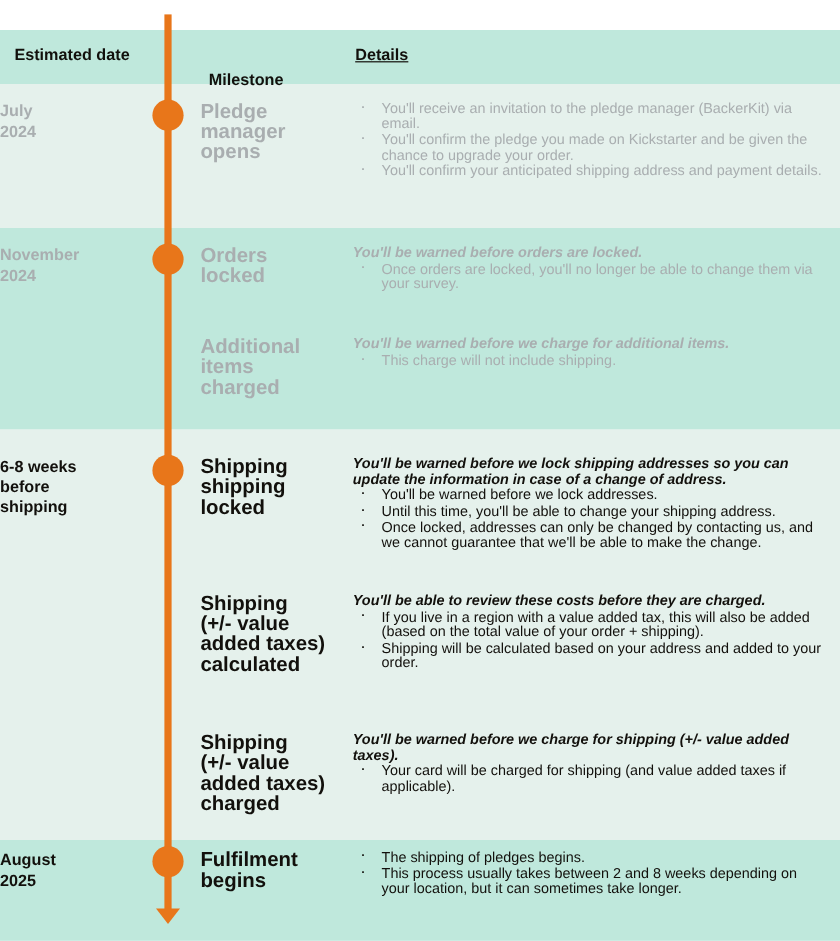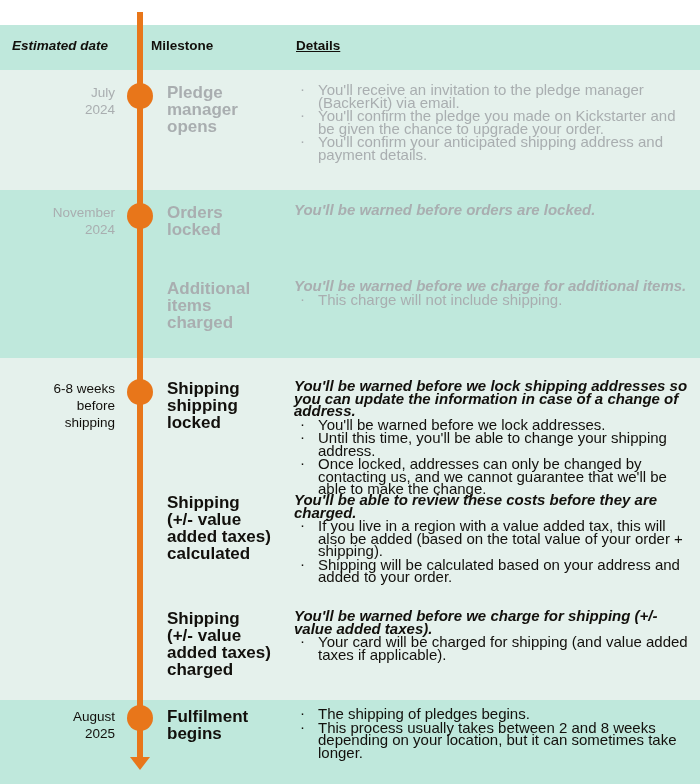--- a/index.html
+++ b/index.html
@@ -65,38 +65,38 @@
   
   .row {
     position: absolute;
     left: 0;
     width: 700px;
   }
   .col-date {
     position: absolute;
     left: 0;
     width: 115px;
-    text-align: right;
+    text-align: left;
     font-size: 13.5px;
-    font-weight: normal;
+    font-weight: bold;
     line-height: 17px;
   }
   .col-milestone {
     position: absolute;
     left: 167px;
     width: 118px;
     font-size: 17px;
     font-weight: bold;
     line-height: 17px;
   }
   .col-details {
     position: absolute;
     left: 294px;
     width: 396px;
-    font-size: 15px;
+    font-size: 12px;
     line-height: 12.5px;
   }
 
   .lead-note {
     font-style: italic;
     font-weight: bold;
     margin: 0 0 1px 0;
     line-height: 12.5px;
   }
   ul.bullets {
@@ -124,22 +124,22 @@
   .state-active { color: #12100c; }
 
   
   #header-row { top: 38px; }
   #header-row .hdr {
     position: absolute;
     font-size: 13.5px;
     font-weight: bold;
     color: #12100c;
   }
-  #hdr-date      { left: 12px; font-style: italic; }
-  #hdr-milestone { left: 151px; }
+  #hdr-date      { left: 12px; }
+  #hdr-milestone { left: 174px; margin-top: 21px; }
   #hdr-details   { left: 296px; text-decoration: underline; }
 </style>
 </head>
 <body>
 
 <div id="timeline-root">
 
   <div class="band band-header"></div>
   <div class="band band-a"></div>
   <div class="band band-b"></div>
@@ -182,20 +182,23 @@
         <div class="col-date">
           <div>November</div>
           <div>2024</div>
         </div>
         <div class="col-milestone">
           <div>Orders</div>
           <div>locked</div>
         </div>
         <div class="col-details">
           <p class="lead-note">You'll be warned before orders are locked.</p>
+          <ul class="bullets">
+            <li>Once orders are locked, you'll no longer be able to change them via your survey.</li>
+          </ul>
         </div>
       </div>
       <div class="row state-faded" style="top: 280px;">
         <div class="col-milestone">
           <div>Additional</div>
           <div>items</div>
           <div>charged</div>
         </div>
         <div class="col-details">
           <p class="lead-note">You'll be warned before we charge for additional items.</p>

